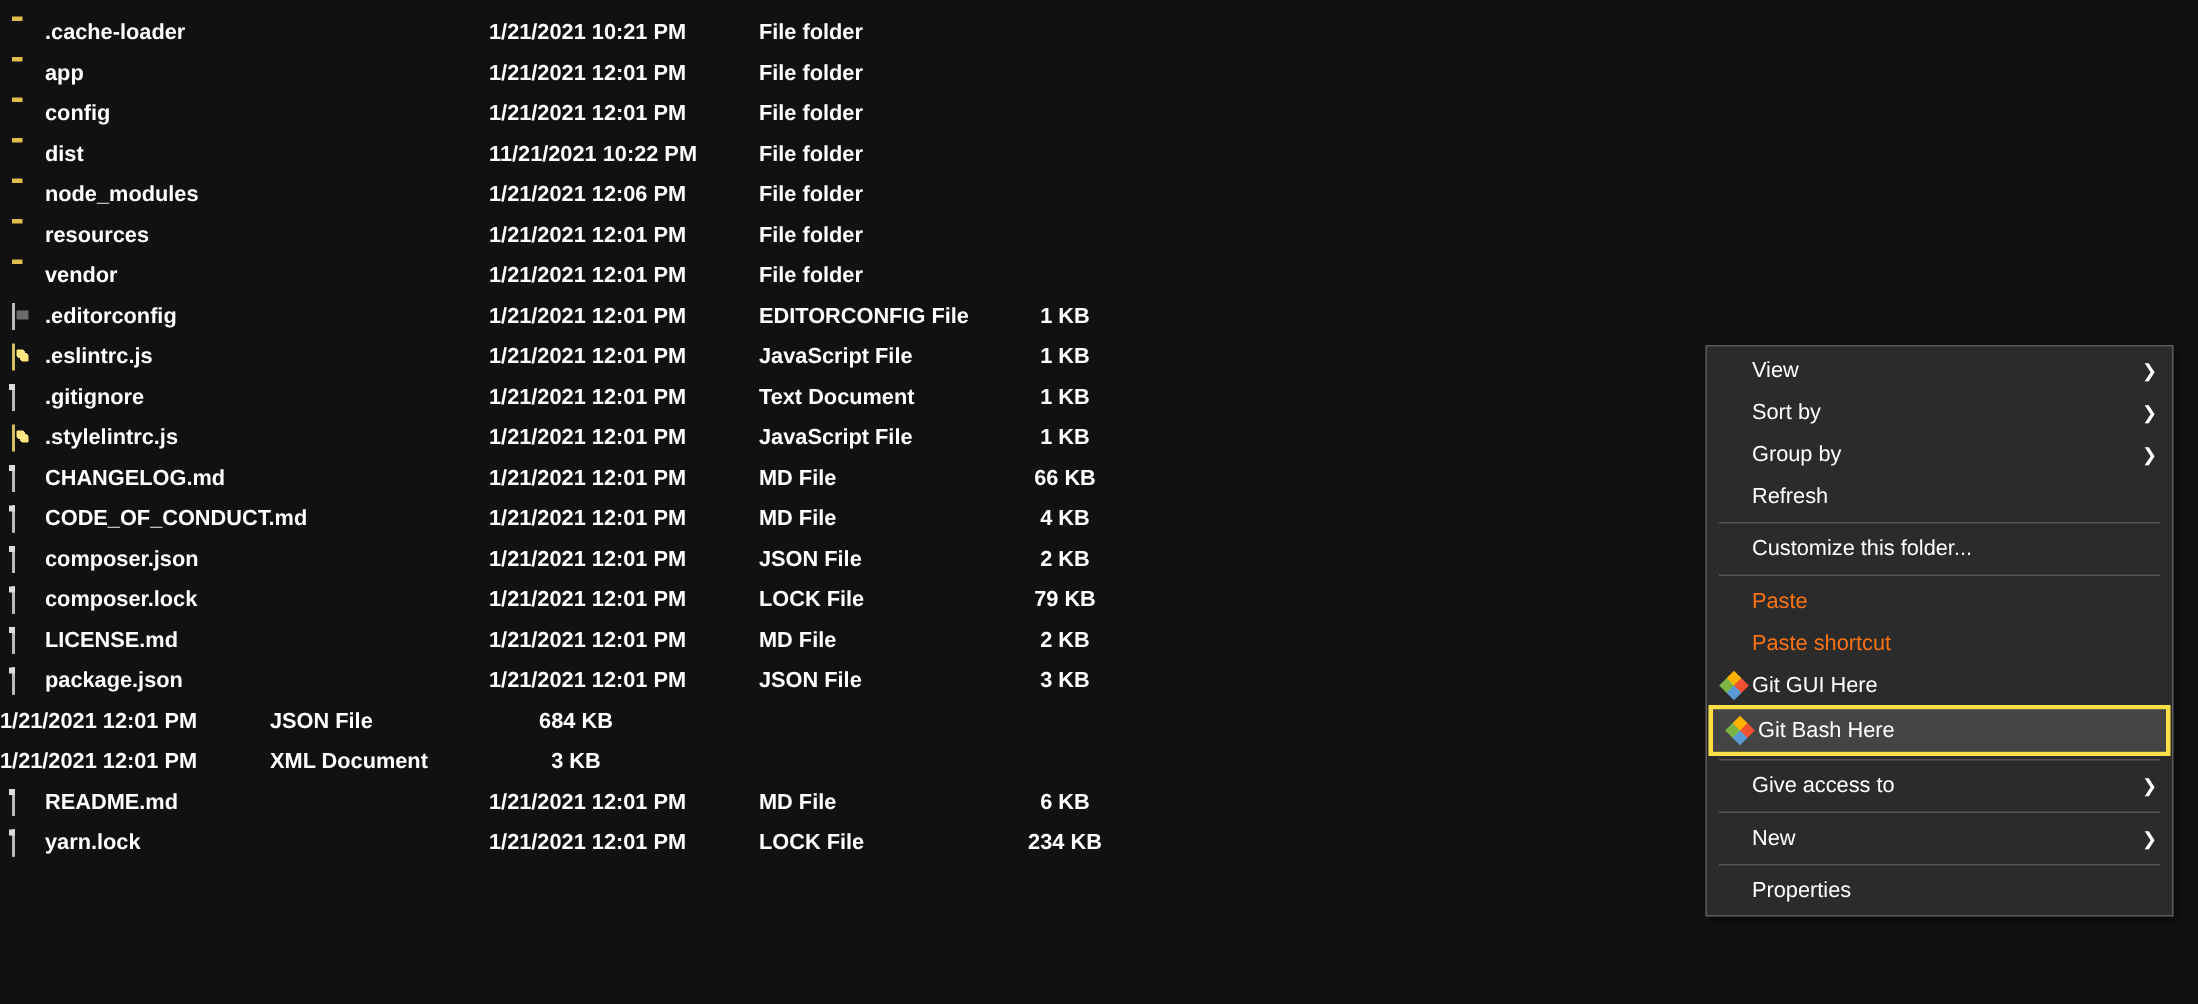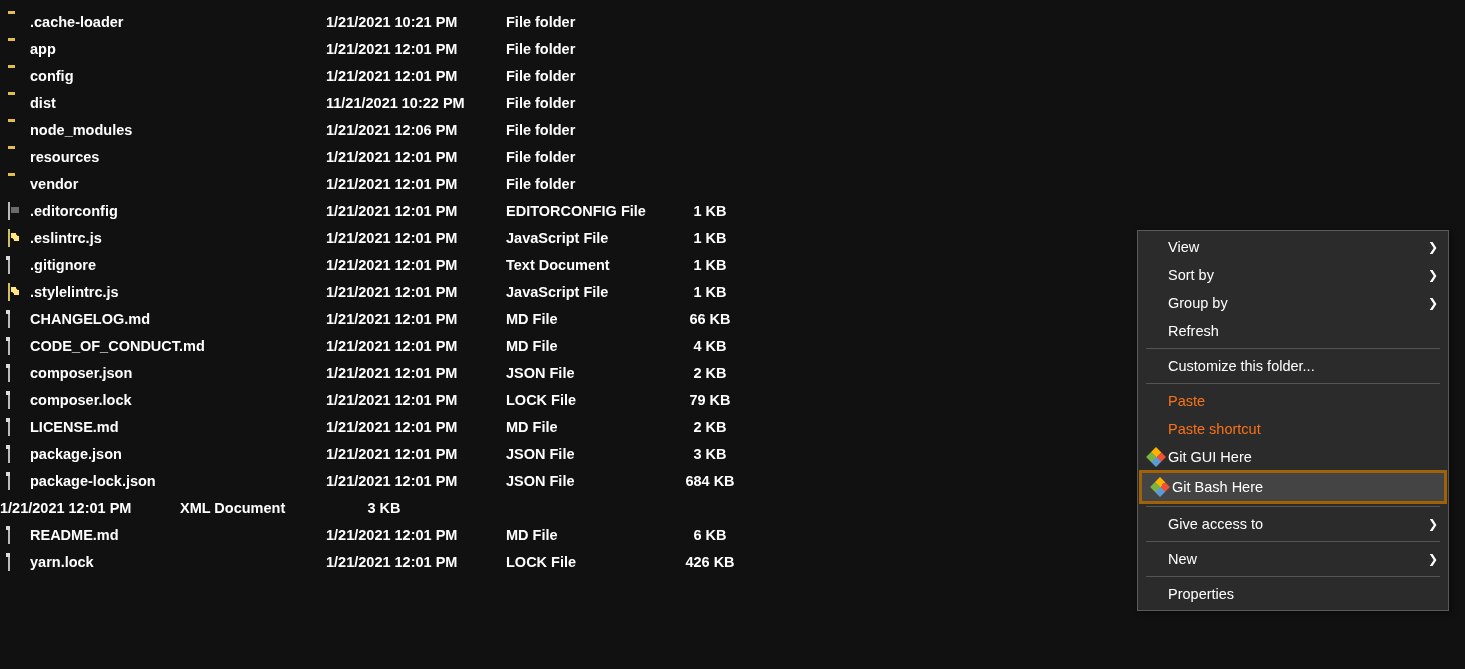--- a/index.html
+++ b/index.html
@@ -161,21 +161,21 @@
   .chevron {
     color: #ffffff;
     font-size: 12px;
   }
   .menu-sep {
     height: 1px;
     background: #555555;
     margin: 3px 8px;
   }
   .highlight-wrap{
-    border:3px solid #a16207;
+    border:3px solid #fde047;
     margin:-1px 1px;
     position:relative;
   }
   .highlight{
     background:#444444;
   }
   .git-icon {
     width:14px;height:14px;
     transform: rotate(45deg);
     background: conic-gradient(#f05133 0 25%, #5b9bd5 0 50%, #7cb342 0 75%, #ffb300 0 100%);
@@ -332,24 +332,20 @@
     <div class="file-row">
       <div class="col-name">
         <span class="file-icon"><span class="sheet-icon"></span></span>
         <span>package.json</span>
       </div>
       <div class="col-date">1/21/2021 12:01 PM</div>
       <div class="col-type">JSON File</div>
       <div class="col-size">3 KB</div>
     </div>
     <div class="file-row">
-      <div class="col-name">
-        <span class="file-icon"><span class="sheet-icon"></span></span>
-        <span>package-lock.json</span>
-      </div>
       <div class="col-date">1/21/2021 12:01 PM</div>
       <div class="col-type">JSON File</div>
       <div class="col-size">684 KB</div>
     </div>
     <div class="file-row">
       <div class="col-date">1/21/2021 12:01 PM</div>
       <div class="col-type">XML Document</div>
       <div class="col-size">3 KB</div>
     </div>
     <div class="file-row">
@@ -361,21 +357,21 @@
       <div class="col-type">MD File</div>
       <div class="col-size">6 KB</div>
     </div>
     <div class="file-row">
       <div class="col-name">
         <span class="file-icon"><span class="sheet-icon"></span></span>
         <span>yarn.lock</span>
       </div>
       <div class="col-date">1/21/2021 12:01 PM</div>
       <div class="col-type">LOCK File</div>
-      <div class="col-size">426 KB</div>
+      <div class="col-size">234 KB</div>
     </div>
   </div>
 
 <div class="context-menu">
   <div class="menu-item">
     <span class="menu-icon-slot"></span>
     <span class="menu-label">View</span>
     <span class="chevron">❯</span>
   </div>
   <div class="menu-item">

